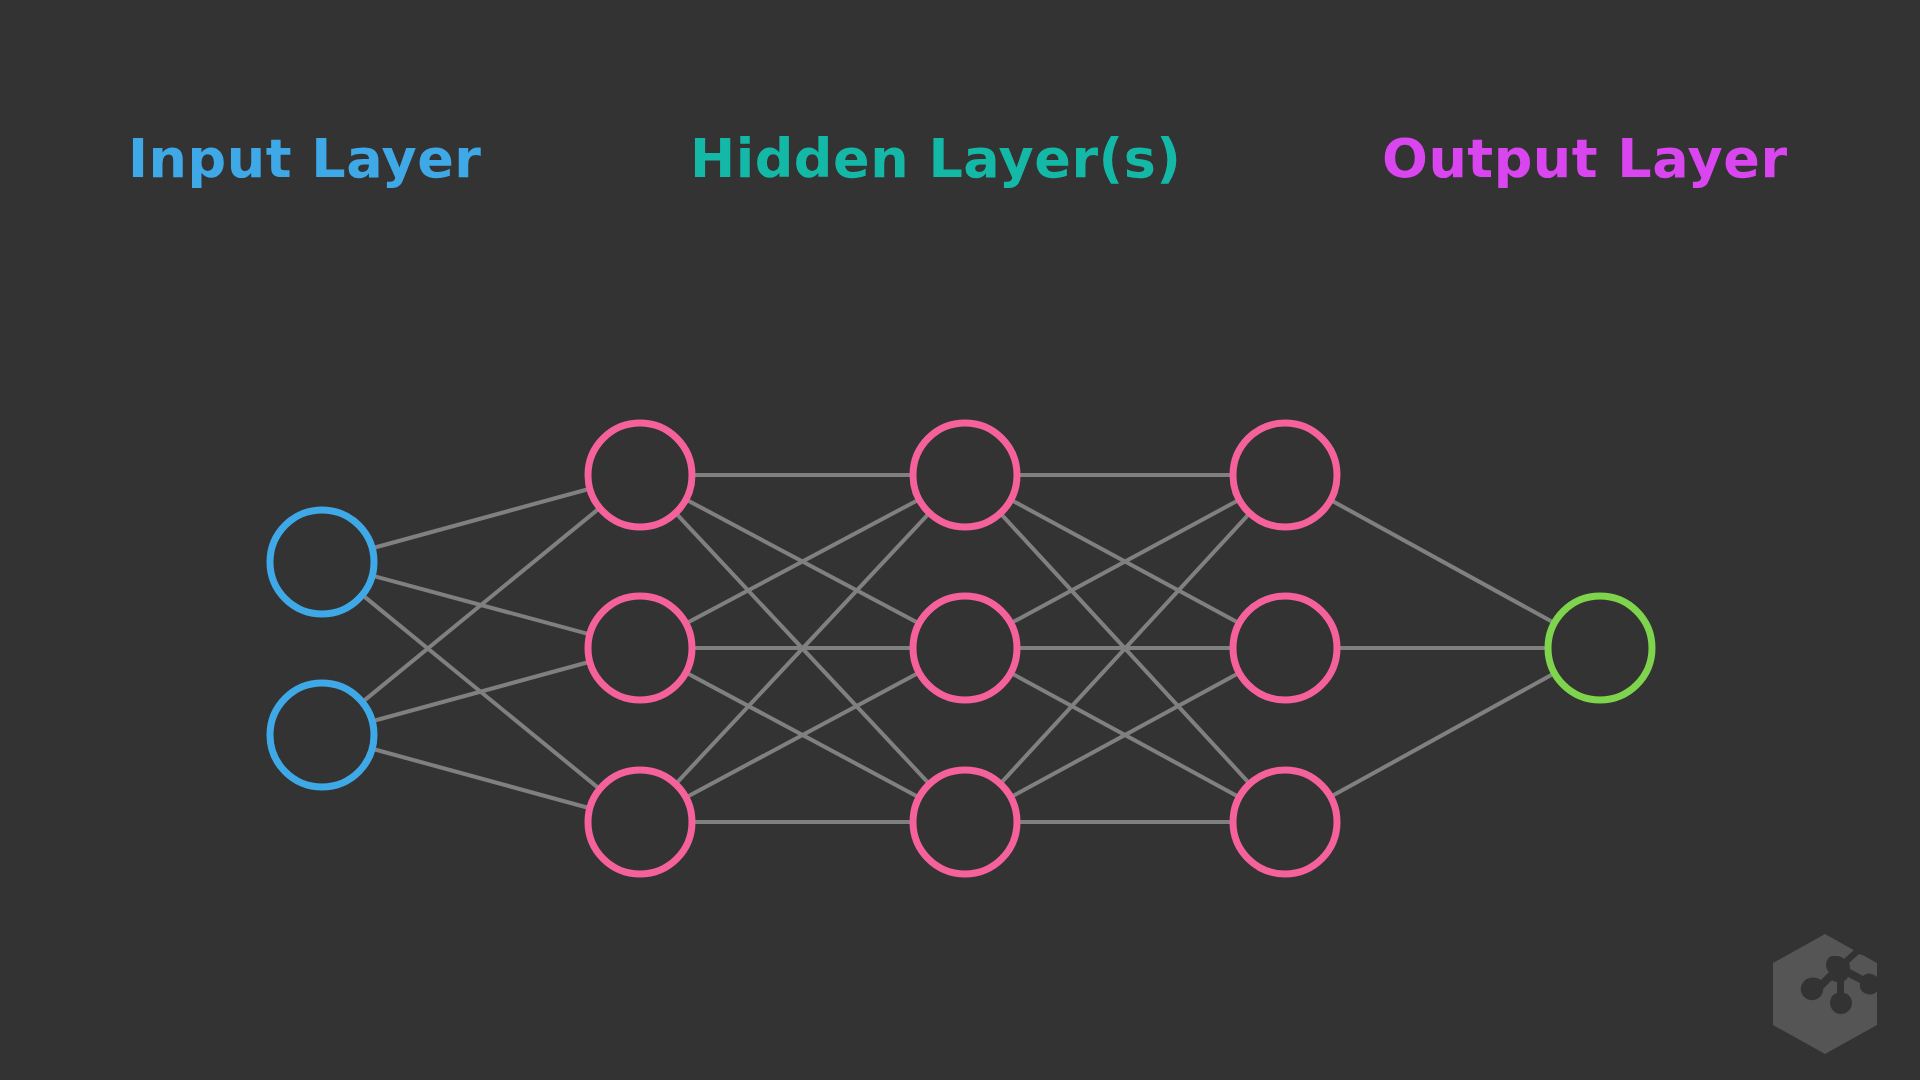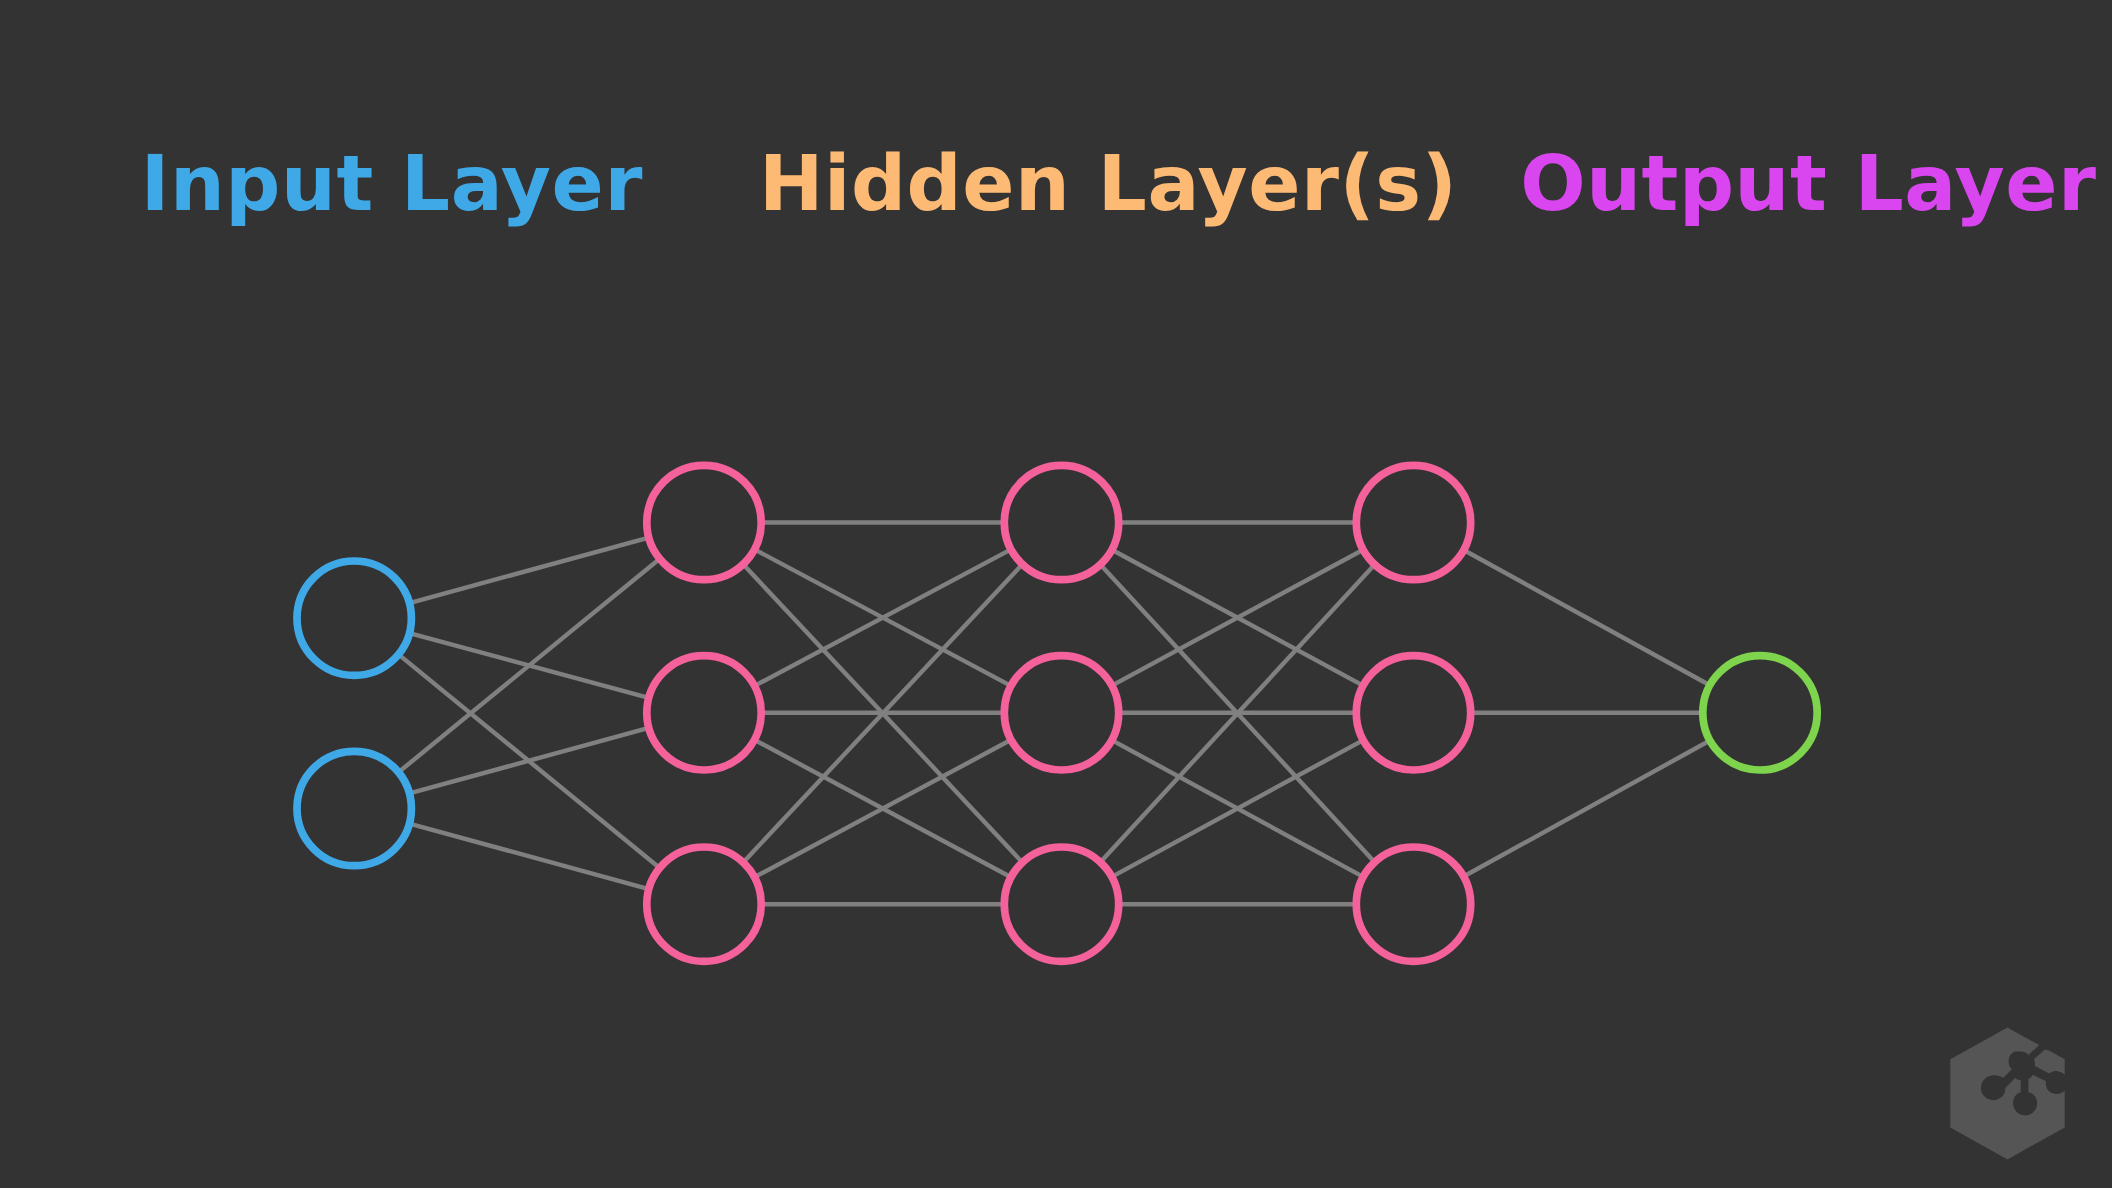--- a/index.html
+++ b/index.html
@@ -25,21 +25,21 @@
     left: 0;
     top: 0;
     width: 1920px;
     height: 1080px;
     display: block;
   }
   .layer-label {
     position: absolute;
     font-family: "DejaVu Sans", "Liberation Sans", sans-serif;
     font-weight: 700;
-    font-size: 70px;
+    font-size: 54px;
     letter-spacing: 0.5px;
     white-space: nowrap;
     line-height: 1;
     user-select: none;
   }
   #label-input  { left: 128px;  top: 132px; }
   #label-hidden { left: 690px;  top: 132px; }
   #label-output { left: 1382px; top: 132px; }
 
   #watermark {
@@ -97,21 +97,21 @@
         <circle cx="965" cy="822" r="52" fill="none" stroke="#F4619B" stroke-width="7"></circle>
         <circle cx="1285" cy="475" r="52" fill="none" stroke="#F4619B" stroke-width="7"></circle>
         <circle cx="1285" cy="648" r="52" fill="none" stroke="#F4619B" stroke-width="7"></circle>
         <circle cx="1285" cy="822" r="52" fill="none" stroke="#F4619B" stroke-width="7"></circle>
         <circle cx="1600" cy="648" r="52" fill="none" stroke="#7ED44C" stroke-width="7"></circle>
       </g>
   </svg>
 
   <div class="layer-label" id="label-input" style="color: rgb(63, 169, 232);">Input Layer</div>
 
-  <div class="layer-label" id="label-hidden" style="color: #fdba74;">Hidden Layer(s)</div>
+  <div class="layer-label" id="label-hidden" style="color: #14b8a6;">Hidden Layer(s)</div>
 
   <div class="layer-label" id="label-output" style="color: #d946ef;">Output Layer</div>
 
   <svg id="watermark" viewBox="0 0 126 132">
     <path id="wm-hex" d="M63 4 L115 33 L115 95 L63 124 L11 95 L11 33 Z" fill="#555555" stroke="none"></path>
     <path id="wm-glyph" d="M70 26
              c-4 1 -6 5 -6 9
              c0 3 1 5 3 7
              l-8 8
              c-3 -2 -7 -3 -11 -2

